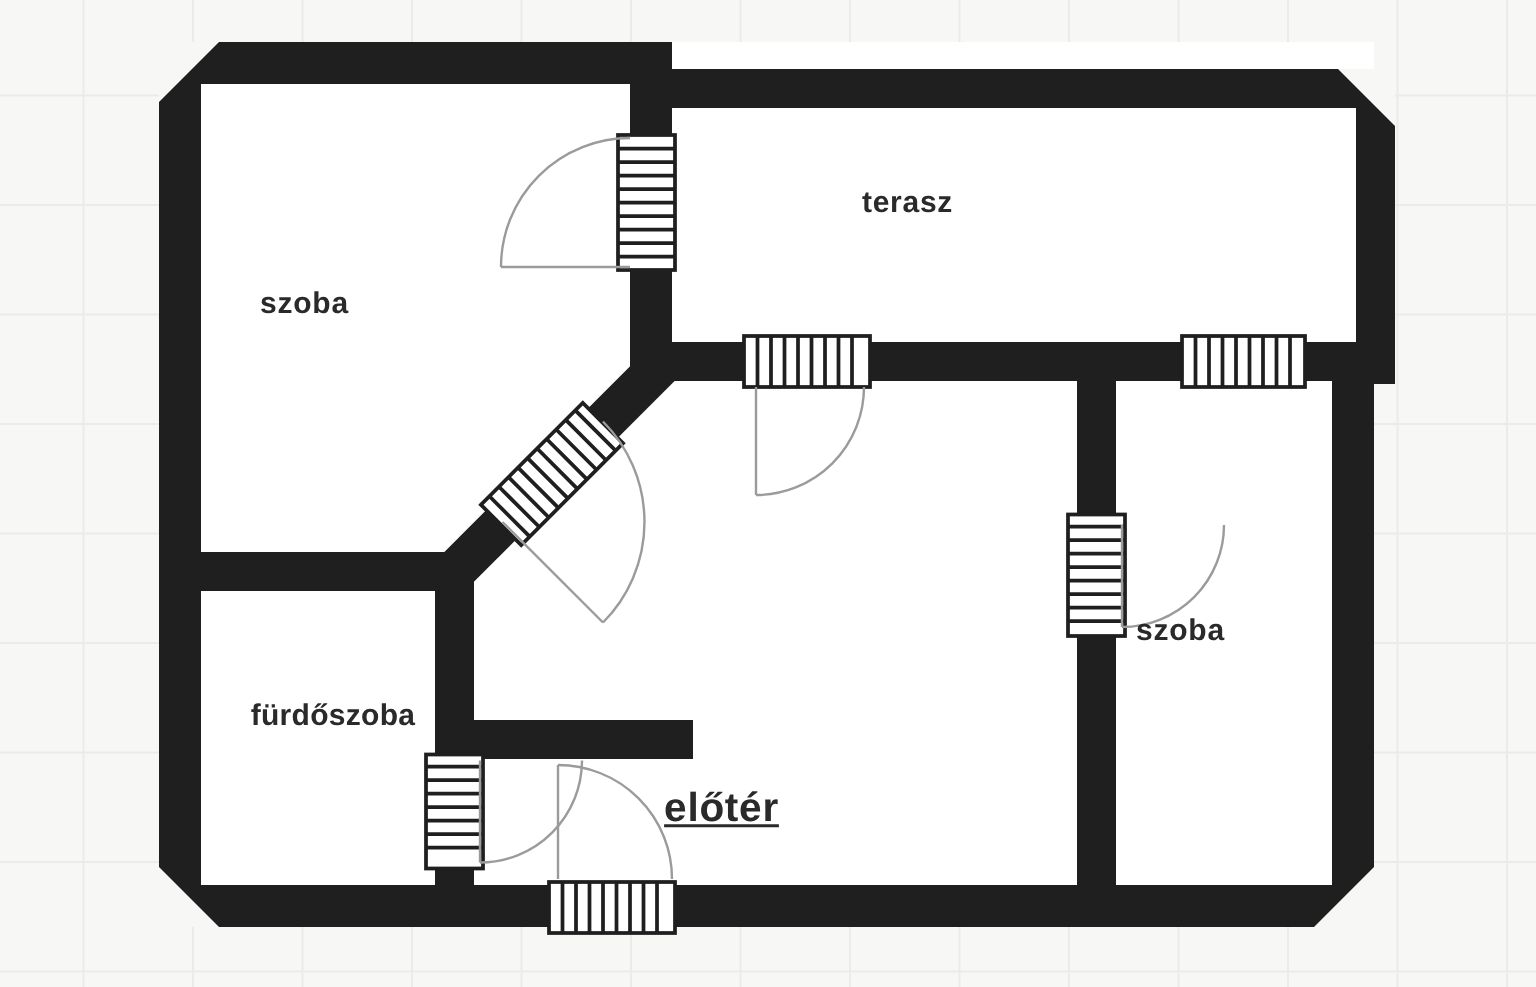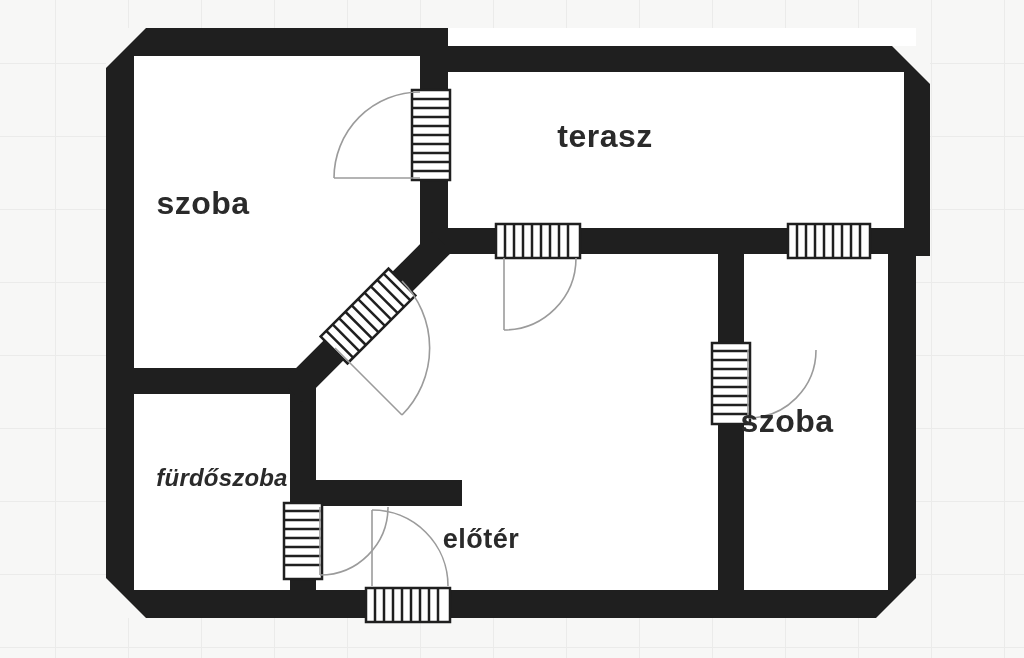--- a/index.html
+++ b/index.html
@@ -21,26 +21,26 @@
   .wallstroke line{stroke:var(--wall,#1f1f1f);stroke-width:28;}
   .chamfer{fill:var(--background,#f7f7f6);}
   .opening rect{fill:var(--floor,#ffffff);stroke:var(--wall,#1f1f1f);stroke-width:2.5;}
   .opening line{stroke:var(--wall,#1f1f1f);stroke-width:2.5;}
   .arc{fill:none;stroke:var(--door-arc,#9b9b9b);stroke-width:1.6;}
   .leaf{stroke:var(--door-arc,#9b9b9b);stroke-width:1.6;}
   .room-label{
     position:absolute;
     transform:translate(-50%,-50%);
     font-weight:700;
-    font-size:32px;
+    font-size:20px;
     letter-spacing:.5px;
     color:var(--label-text,#2a2a2a);
     white-space:nowrap;
   }
-  .room-label.small{font-size:24px;letter-spacing:.2px;font-style:italic;}
+  .room-label.small{font-size:20px;letter-spacing:.2px;}
   .room-label.mid{font-size:27px;}
 </style>
 </head>
 <body>
 
 <div class="stage">
 
   <svg width="1024" height="658" viewBox="0 0 1024 658">
 
     <g>
@@ -194,15 +194,15 @@
 
   <div class="room-label" style="left:203px;top:203px;">szoba</div>
 
   <div class="room-label" style="left:605px;top:136px;">terasz</div>
 
 
   <div class="room-label" style="left:787px;top:421px;">szoba</div>
 
   <div class="room-label small" style="left:222px;top:478px;">fürdőszoba</div>
 
-  <div class="room-label mid" style="left:481px;top:539px;">előtér</div>
+  <div class="room-label mid" style="left:481px;top:539px;text-decoration:underline;">előtér</div>
 
 </div>
 
 </body></html>

